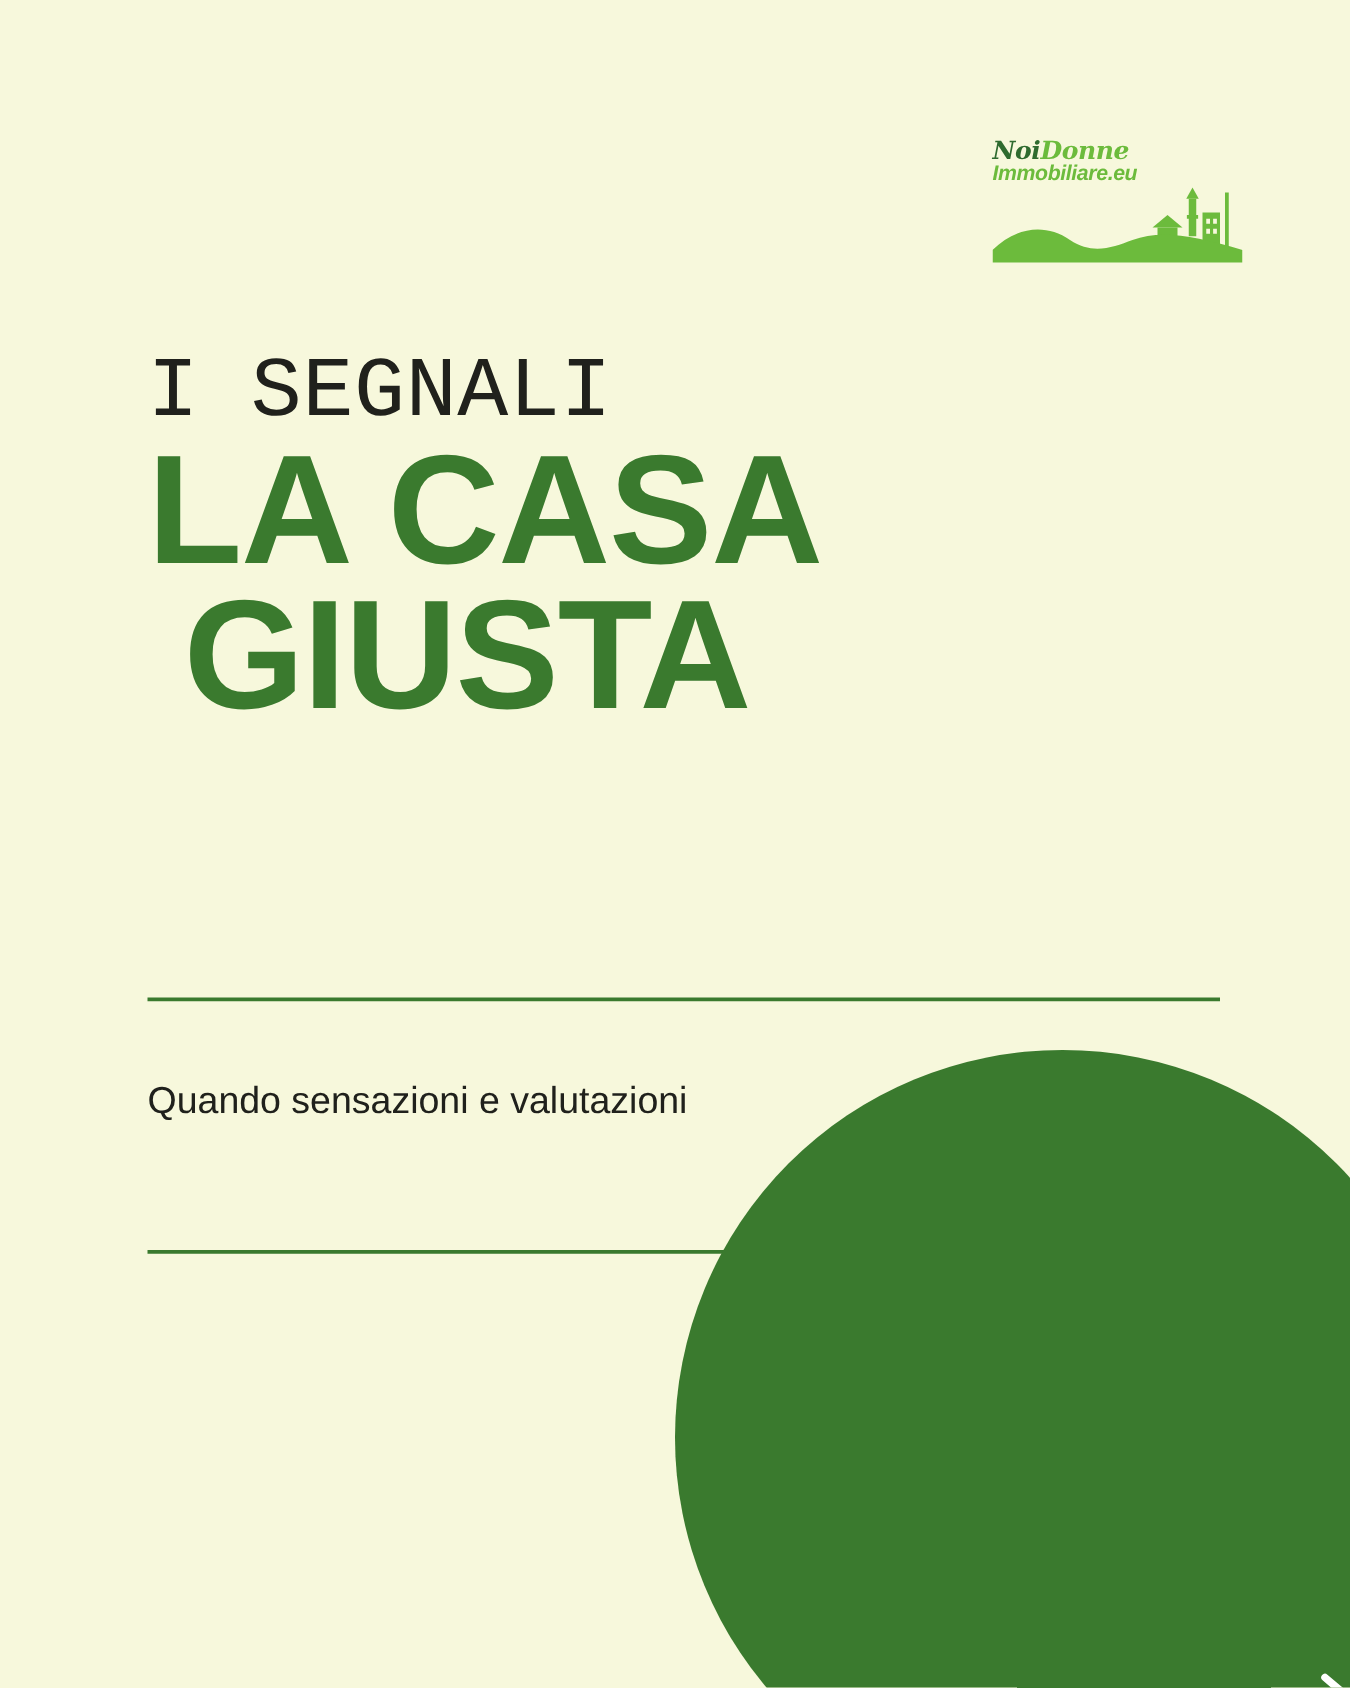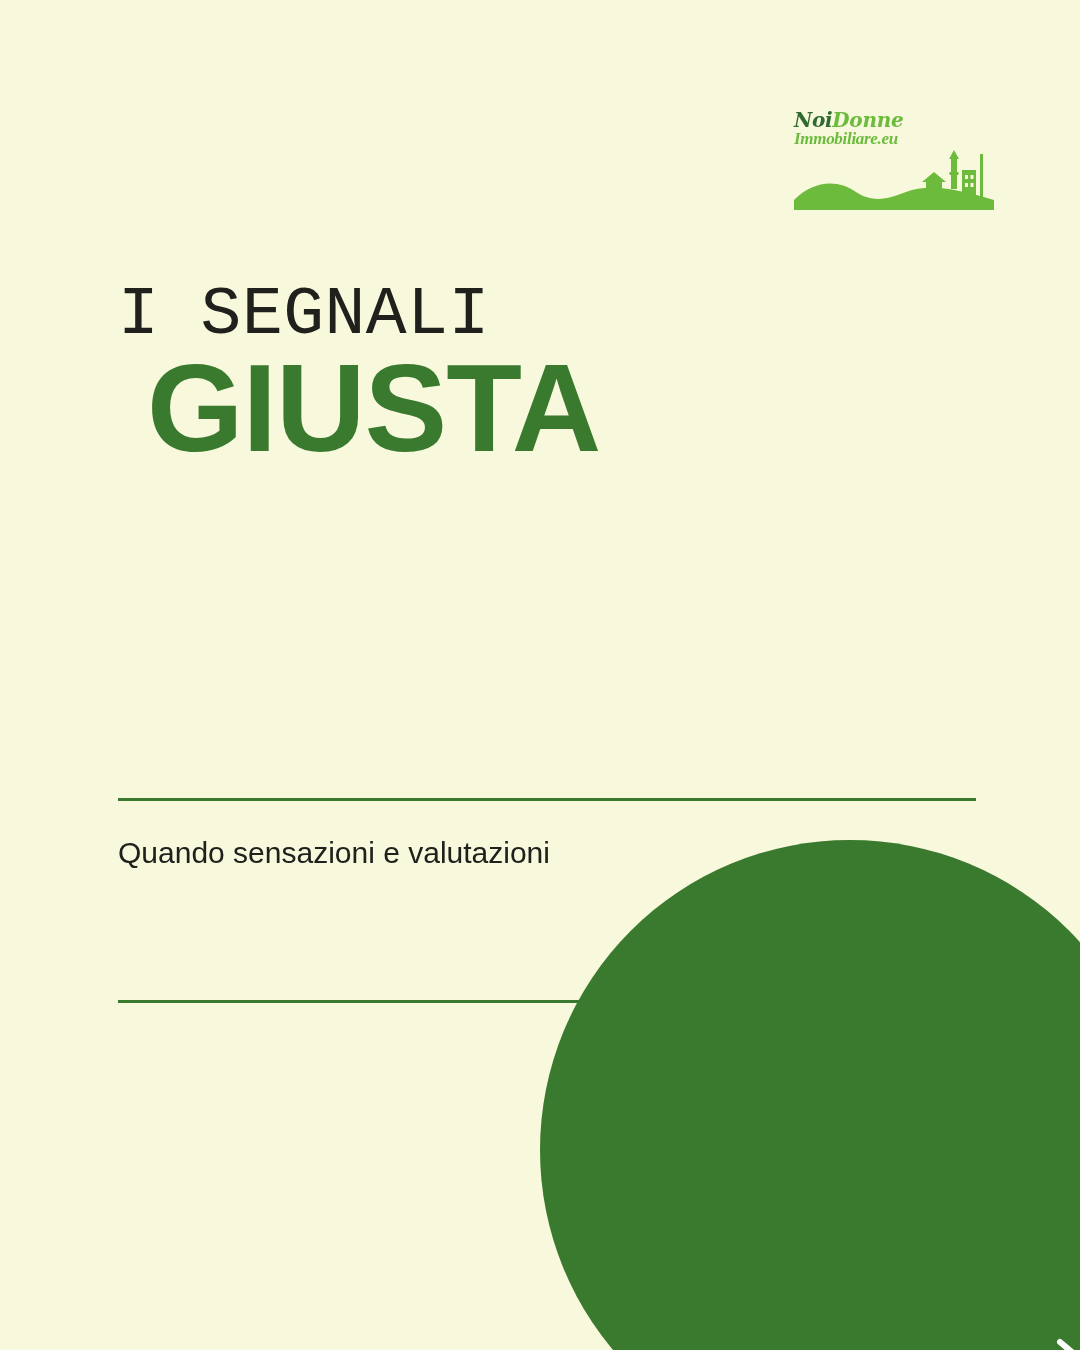--- a/index.html
+++ b/index.html
@@ -42,21 +42,21 @@
     font-family: "DejaVu Serif", serif;
     font-weight: bold;
     font-style: italic;
     font-size: 20px;
     letter-spacing: -0.3px;
     white-space: nowrap;
   }
   .logo-line1 .noi { color: #2f6b2f; }
   .logo-line1 .donne { color: #6cbb3c; }
   .logo-line2 {
-    font-family: Liberation Serif, serif;
+    font-family: Liberation Sans, sans-serif;
     font-weight: bold;
     font-style: italic;
     font-size: 17px;
     color: #6cbb3c;
     letter-spacing: -0.3px;
     white-space: nowrap;
   }
   .logo-mark {
     position: absolute;
     left: 0;
@@ -101,21 +101,21 @@
     position: absolute;
     left: 118px;
     top: 798px;
     width: 858px;
     height: 3px;
     background: #3a7a2e;
   }
   .subtitle {
     position: absolute;
     left: 118px;
-    top: 830px;
+    top: 858px;
     width: 700px;
     font-family: "Liberation Sans", sans-serif;
     font-size: 30px;
     line-height: 1.55;
     color: #20211c;
     font-weight: 400;
   }
   .rule-bottom {
     position: absolute;
     left: 118px;
@@ -182,20 +182,21 @@
       <path d="M0 52 C 18 34, 42 30, 62 44 C 80 56, 96 50, 112 44 C 134 36, 160 40, 200 52 L200 62 L0 62 Z" fill="#6cbb3c"></path>
       <path d="M0 58 C 30 44, 70 52, 104 56 C 140 60, 170 56, 200 58 L200 66 L0 66 Z" fill="#3a7a2e" opacity="0.0"></path>
     </svg>
   </div>
 
   <div class="headline">
     <div class="light">
       <span class="l1">I SEGNALI</span>
     </div>
     <div class="bold">
+      <span class="b1">LA CASA</span>
       <span class="b2">GIUSTA</span>
     </div>
   </div>
 
   <div class="rule-top"></div>
 
   <div class="subtitle">
     <div>Quando sensazioni e valutazioni</div>
   </div>
 

